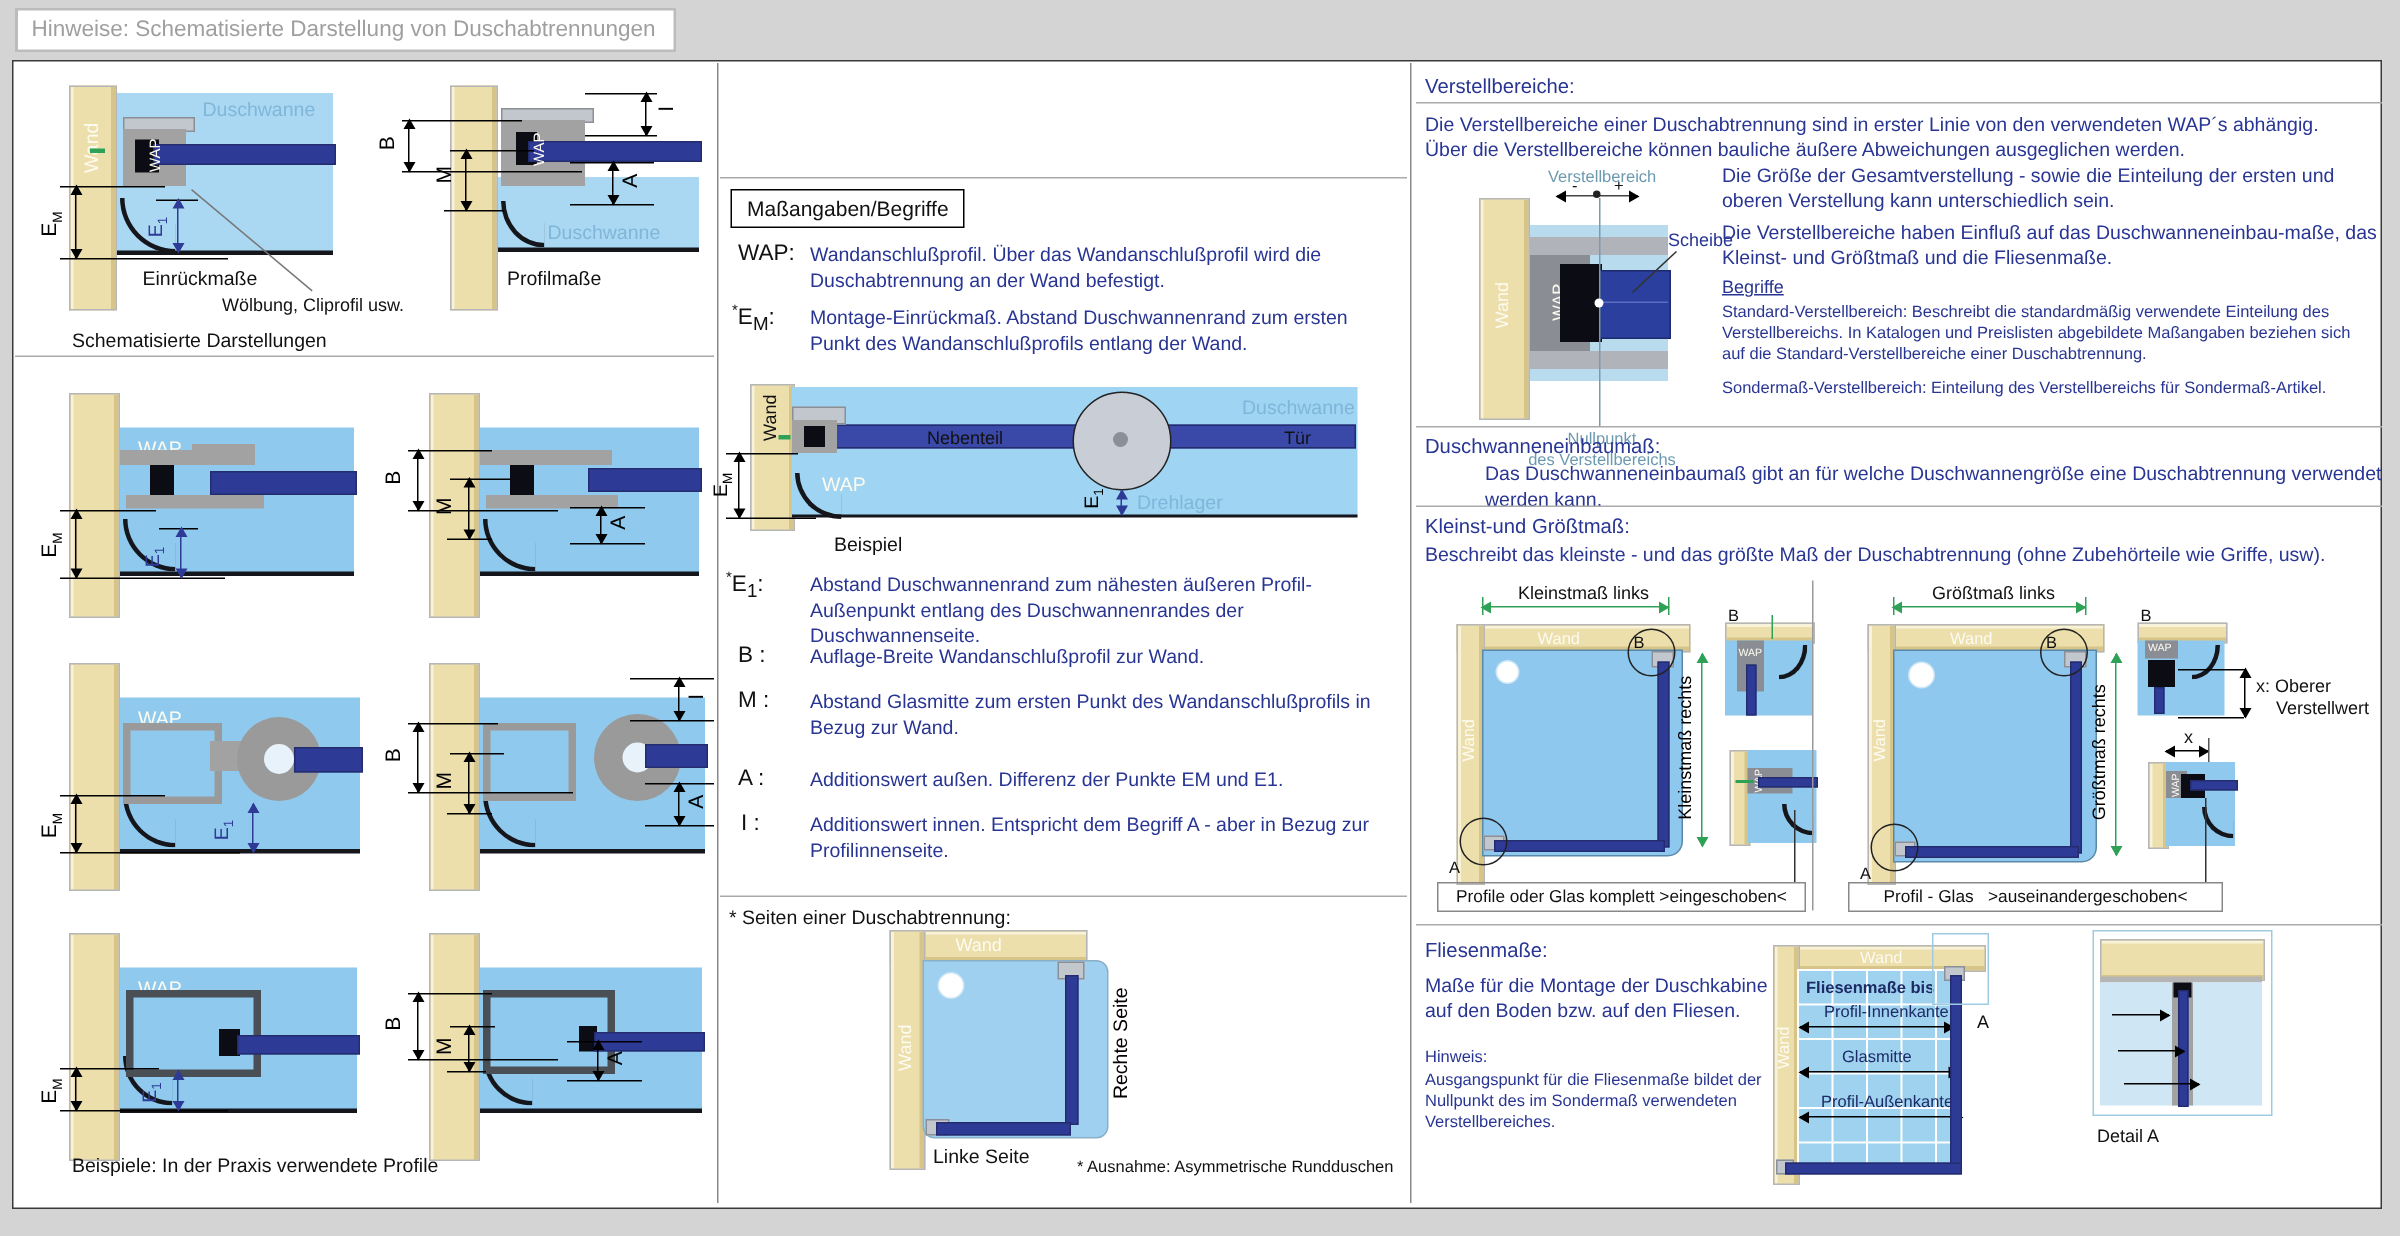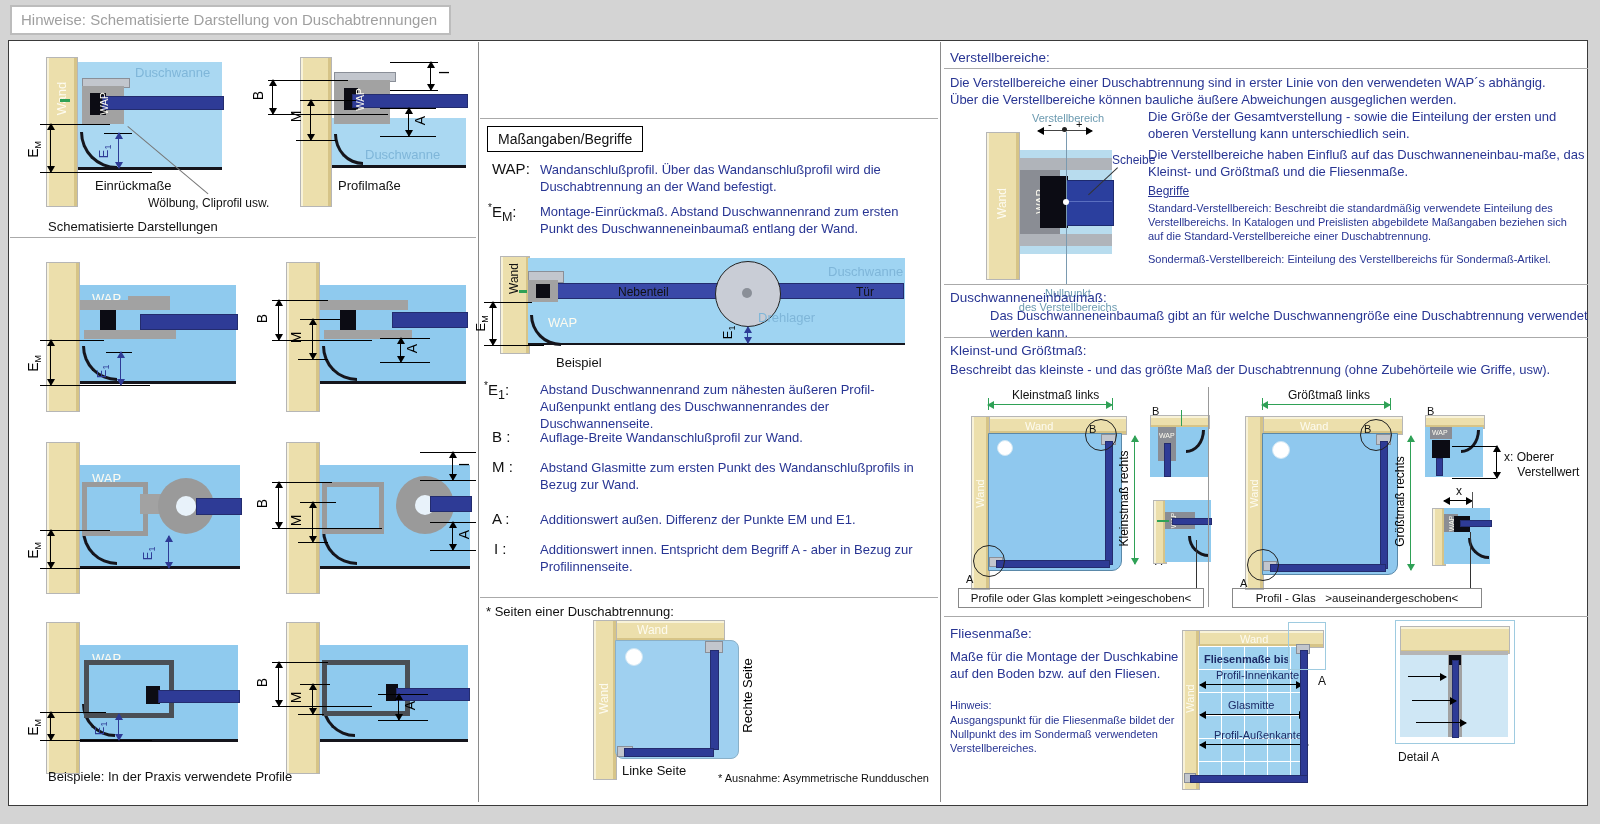--- a/index.html
+++ b/index.html
@@ -245,38 +245,38 @@
   <span class="a r" style="left:380px;top:698px;font-size:14px">A</span>
   <span class="a blk t13" style="left:48px;top:768px">Beispiele: In der Praxis verwendete Profile</span>
 
   <i class="a sep" style="left:480px;top:118px;width:458px"></i>
   <div class="a boxed" style="left:487px;top:126px">Maßangaben/Begriffe</div>
 
   <span class="a term" style="left:492px;top:160px"><span>WAP</span><span>:</span></span>
   <div class="a nv t13" style="left:540px;top:161px;width:388px">Wandanschlußprofil. Über das Wandanschlußprofil wird die Duschabtrennung an der Wand befestigt.</div>
 
   <span class="a term" style="left:488px;top:202px"><span class="star">*</span><span>E</span><sub>M</sub><span>:</span></span>
-  <div class="a nv t13" style="left:540px;top:203px;width:392px">Montage-Einrückmaß. Abstand Duschwannenrand zum ersten Punkt des Duschwanneneinbaumaß entlang der Wand.</div>
+  <div class="a nv t13" style="left:540px;top:203px;width:392px">Montage-Einrückmaß. Abstand Duschwannenrand zum ersten Punkt des Wandanschlußprofils entlang der Wand.</div>
 
   <i class="a w" style="left:500px;top:256px;width:28px;height:96px"></i>
   <span class="a r blk" style="left:484px;top:271px;font-size:12px">Wand</span>
   <i class="a t3" style="left:528px;top:258px;width:377px;height:86px"></i>
   <span class="a lb t13" style="left:828px;top:263px">Duschwanne</span>
   <i class="a be" style="left:528px;top:343px;width:377px;height:2px"></i>
   <i class="a cv" style="left:530px;top:315px;width:28px;height:28px"></i>
   <i class="a g" style="left:544px;top:283px;width:358px;height:14px;background:#3a49a8"></i>
   <i class="a cap" style="left:528px;top:271px;width:34px;height:10px"></i>
   <i class="a pg" style="left:528px;top:280px;width:30px;height:22px"></i>
   <i class="a bk" style="left:536px;top:284px;width:14px;height:14px"></i>
   <i class="a xl gn" style="left:519px;top:290px;width:8px;height:3px"></i>
   <span class="a blk t12" style="left:618px;top:285px">Nebenteil</span>
   <span class="a blk t12" style="left:856px;top:285px">Tür</span>
   <i class="a" style="left:715px;top:261px;width:64px;height:64px;border-radius:50%;background:#c9cdd6;border:1px solid #222"></i>
   <i class="a" style="left:742px;top:288px;width:10px;height:10px;border-radius:50%;background:#8a8f98"></i>
-  <span class="a lb t13" style="left:758px;top:309px">Drehlager</span>
+  <span class="a lb t13" style="left:758px;top:326px">Drehlager</span>
   <span class="a wt t13" style="left:548px;top:314px">WAP</span>
   <i class="a xl" style="left:484px;top:302px;width:48px"></i>
   <i class="a xl" style="left:484px;top:345px;width:60px"></i>
   <i class="a vd" style="left:492px;top:302px;height:43px"></i>
   <span class="a r" style="left:453px;top:313px"><span>E</span><sub>M</sub></span>
   <i class="a vd bl" style="left:747px;top:327px;height:16px"></i>
   <span class="a r" style="left:700px;top:322px"><span>E</span><sub>1</sub></span>
   <span class="a blk t13" style="left:556px;top:354px">Beispiel</span>
 
   <span class="a term" style="left:484px;top:380px"><span class="star">*</span><span>E</span><sub>1</sub><span>:</span></span>

